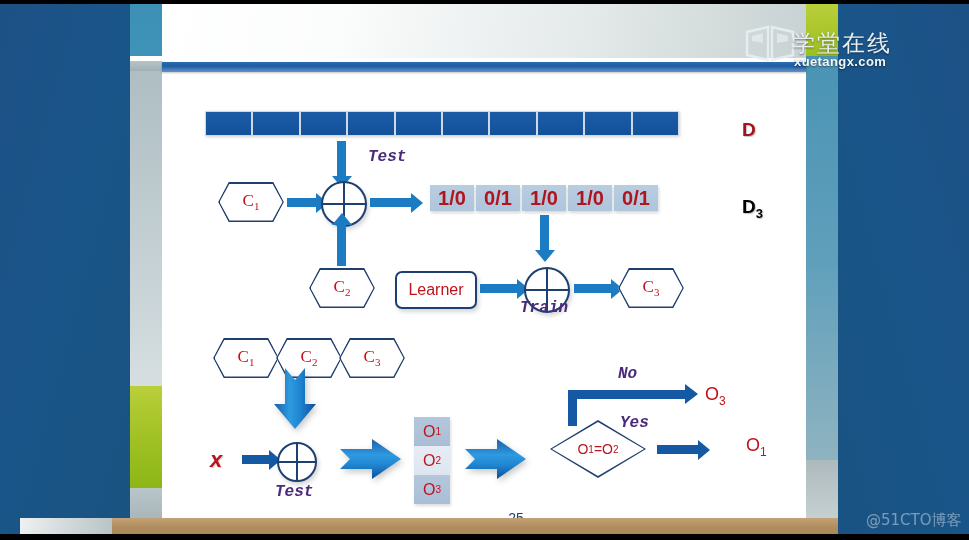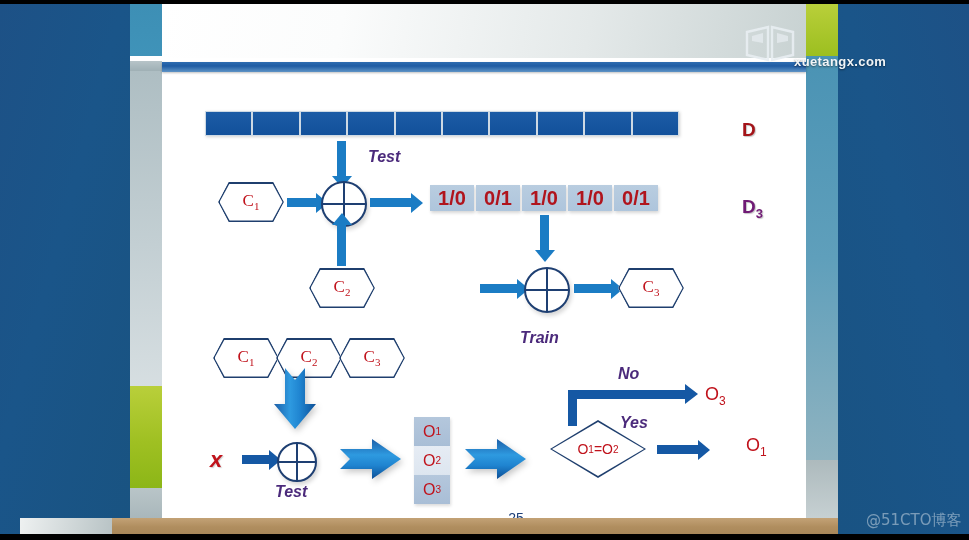--- a/index.html
+++ b/index.html
@@ -54,21 +54,21 @@
 
   .canvas{position:absolute;left:0;top:68px;width:644px;height:430px;}
 
   
   .dbar{position:absolute;left:43px;top:39px;width:474px;height:25px;display:flex;
     background:#cdd9e4;box-shadow:1px 1px 3px rgba(0,0,0,.18);}
   .dseg{flex:1;margin:1px;background:linear-gradient(180deg,#1c5ca6,#12509a);}
 
   .lbl-D{position:absolute;left:580px;top:47px;font-size:19px;font-weight:bold;color:#a41419;
     text-shadow:1px 1px 1px rgba(150,150,150,.55);}
-  .lbl-D3{position:absolute;left:580px;top:124px;font-size:19px;font-weight:bold;color:#701a75;
+  .lbl-D3{position:absolute;left:580px;top:124px;font-size:19px;font-weight:bold;color:#000000;
     text-shadow:1px 1px 1px rgba(150,150,150,.55);}
   .lbl-D3 sub{font-size:13px;}
 
   
   .hex{position:absolute;width:66px;height:40px;display:flex;align-items:center;
     justify-content:center;color:#c0121b;font-size:17px;
     background:#fff;
     clip-path:polygon(16% 0,84% 0,100% 50%,84% 100%,16% 100%,0 50%);
     box-shadow:2px 3px 4px rgba(0,0,0,.14);}
   .hex-in{position:absolute;inset:0;
@@ -107,21 +107,21 @@
   .cell{width:44px;height:26px;background:linear-gradient(180deg,#b9cde0,#aec5dc);
     display:flex;align-items:center;justify-content:center;color:#b0141d;
     font-size:20px;font-weight:bold;box-shadow:1px 2px 3px rgba(0,0,0,.16);}
 
   
   .learner{position:absolute;left:233px;top:199px;width:78px;height:34px;
     border:2px solid #1e3f72;border-radius:7px;background:#fff;
     display:flex;align-items:center;justify-content:center;
     color:#c0121b;font-size:16px;box-shadow:2px 3px 4px rgba(0,0,0,.16);}
 
-  .ital{position:absolute;font-style:italic;font-weight:bold;color:#4b2a7b;font-size:16px;}
+  .ital{position:absolute;font-style:italic;font-weight:bold;color:#4b2a7b;font-size:16px;font-family:Liberation Mono, monospace;}
 
   
   .ostack{position:absolute;left:252px;top:345px;width:36px;}
   .ocell{height:29px;display:flex;align-items:center;justify-content:center;
     color:#c0121b;font-size:16px;box-shadow:1px 2px 3px rgba(0,0,0,.14);}
   .ocell sub{font-size:10px;}
   .ocell.a{background:linear-gradient(180deg,#b4c7dc,#a9bed6);}
   .ocell.b{background:linear-gradient(180deg,#e6ecf4,#dde6f0);}
 
   
@@ -189,20 +189,21 @@
     <div class="hdr"></div>
     <div class="hdr-rule"></div>
 
     <div class="logo">
       <svg class="logo-book" viewBox="0 0 52 40">
         <path d="M3 8 L24 3 L24 36 L3 31 Z" fill="none" stroke="#e8eef2" stroke-width="2.4"></path>
         <path d="M49 8 L28 3 L28 36 L49 31 Z" fill="none" stroke="#e8eef2" stroke-width="2.4"></path>
         <path d="M8 12 L19 9 L19 19 L8 17 Z" fill="#e8eef2" opacity=".75"></path>
         <path d="M44 12 L33 9 L33 19 L44 17 Z" fill="#e8eef2" opacity=".75"></path>
       </svg>
+      <div class="logo-cn">学堂在线</div>
       <div class="logo-en">xuetangx.com</div>
     </div>
 
     <div class="canvas">
 
       <div class="dbar">
         <div class="dseg"></div>
         <div class="dseg"></div>
         <div class="dseg"></div>
         <div class="dseg"></div>
@@ -243,25 +244,26 @@
       <div class="arv" style="left:378px;top:143px;height:36px;"></div>
 
       <div class="arv up" style="left:175px;top:152px;height:42px;"></div>
 
       <div class="hex" style="left:147px;top:196px;">
         <div class="hex-in"></div>
         <div class="hex-in2"></div>
         <span><span>C</span><sub>2</sub></span>
       </div>
 
+      <div class="learner">Learner</div>
 
       <div class="ar" style="left:318px;top:212px;width:38px;"></div>
 
       <div class="pcirc" style="left:362px;top:195px;"></div>
-      <div class="ital" style="left:358px;top:257px;">Train</div>
+      <div class="ital" style="left:358px;top:227px;">Train</div>
 
       <div class="ar" style="left:412px;top:212px;width:38px;"></div>
 
       <div class="hex" style="left:456px;top:196px;">
         <div class="hex-in"></div>
         <div class="hex-in2"></div>
         <span><span>C</span><sub>3</sub></span>
       </div>
 
       <div class="hex" style="left:51px;top:266px;">

